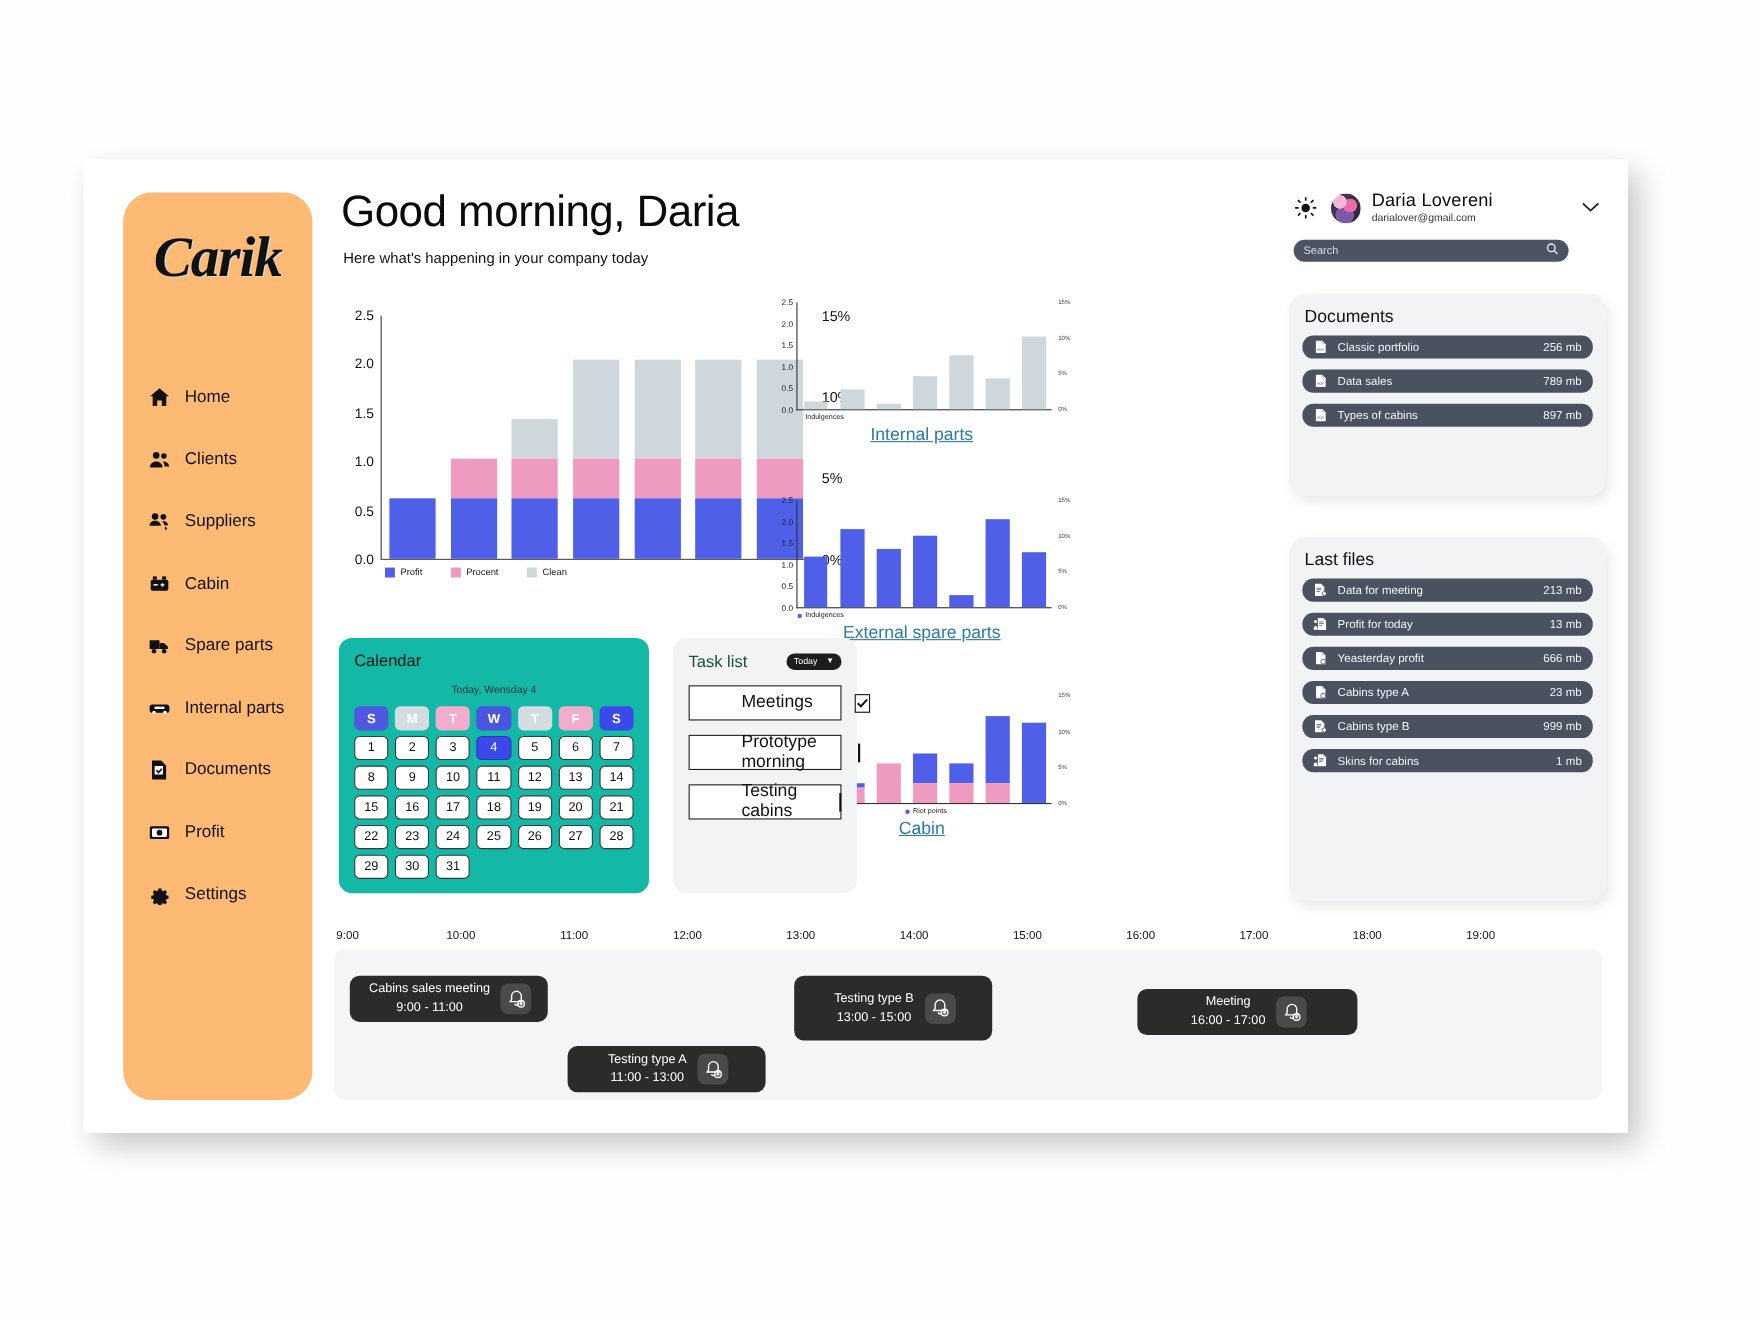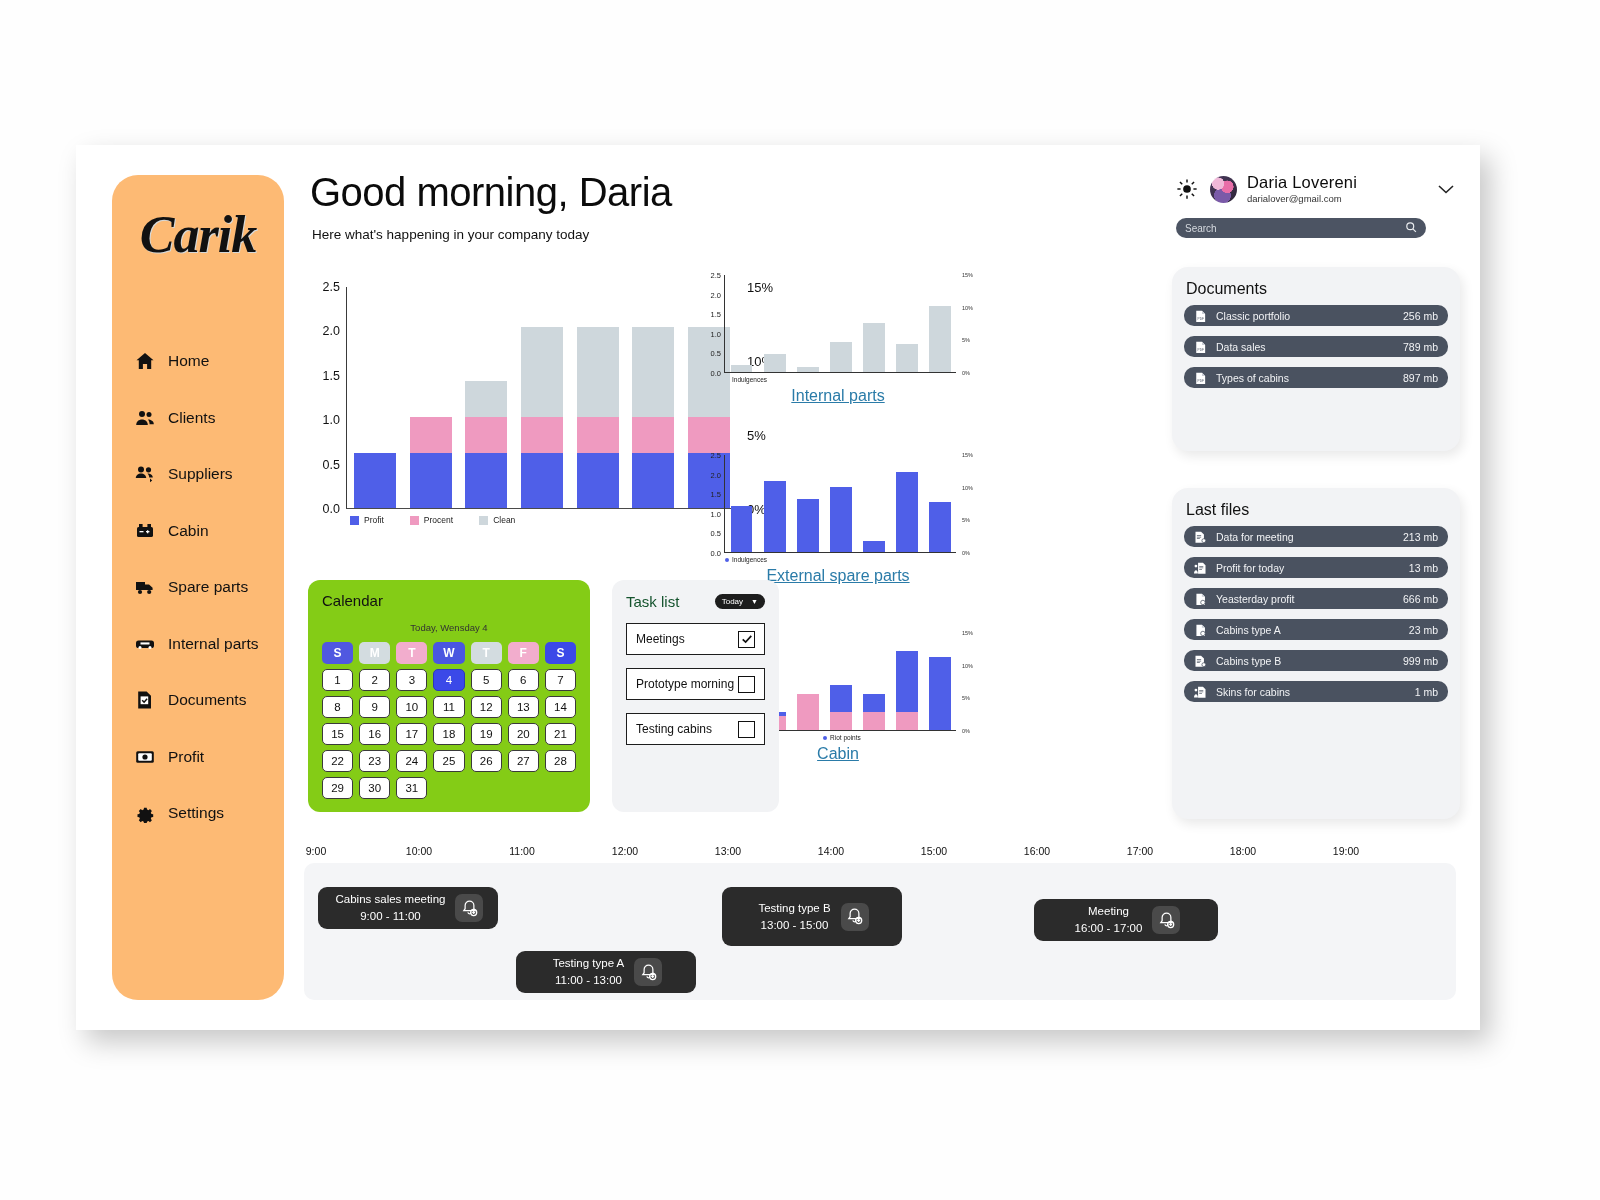--- a/index.html
+++ b/index.html
@@ -90,36 +90,36 @@
   .mini-bar { position: absolute; bottom: 0; display: flex; flex-direction: column-reverse; }
   .mini-legend { position: absolute; top: 113px; left: 27px; display: flex; gap: 56px; }
   .mini-lg { display: flex; align-items: center; gap: 3px; font-size: 6.5px; color: #222; }
   .mini-lg .dot { width: 4px; height: 4px; border-radius: 50%; }
   .mini-title {
     position: absolute; top: 124px; left: 0; width: 280px; text-align: center;
     font-size: 16px; color: #2a7ba8; text-decoration: underline; cursor: pointer;
   }
 
   
-  .calendar { position: absolute; left: 232px; top: 435px; width: 282px; height: 232px; background: #84cc16; border-radius: 12px; padding: 12px 14px; }
+  .calendar { position: absolute; left: 232px; top: 435px; width: 282px; height: 232px; background: #14b8a6; border-radius: 12px; padding: 12px 14px; }
   .cal-title { font-size: 15px; color: #111; }
   .cal-sub { font-size: 9.5px; color: #333; margin-top: 13px; text-align: center; }
   .cal-grid { display: grid; grid-template-columns: repeat(7, 1fr); gap: 5px 6px; margin-top: 9px; }
   .dow { height: 22px; border-radius: 5px; display: flex; align-items: center; justify-content: center; font-size: 12px; color: #fff; font-weight: 600; }
   .daycell { height: 22px; border-radius: 5px; border: 1.2px solid #3a3a3a; background: #fff; display: flex; align-items: center; justify-content: center; font-size: 11.5px; color: #111; cursor: pointer; }
   .daycell.sel { background: #3b49e8; color: #fff; border-color: #2c37b8; }
 
   
   .tasklist { position: absolute; left: 536px; top: 435px; width: 167px; height: 232px; background: #f2f3f5; border-radius: 12px; padding: 13px 14px; }
   .tl-head { display: flex; align-items: center; justify-content: space-between; }
   .tl-title { font-size: 15px; color: #14532d; }
   .tl-drop { background: #1d1d1d; color: #fff; border-radius: 9px; height: 15px; display: flex; align-items: center; gap: 8px; padding: 0 7px; font-size: 8px; cursor: pointer; }
   .tl-drop .caret { font-size: 7px; }
   .task { margin-top: 13px; height: 32px; border: 1.4px solid #1d1d1d; background: #fff; display: flex; align-items: center; justify-content: space-between; padding: 0 9px; }
-  .task span { font-size: 12px; color: #111; }
+  .task span { font-size: 16px; color: #111; margin-left: 38px; }
   .cbx { width: 17px; height: 17px; border: 1.4px solid #111; background: #fff; display: flex; align-items: center; justify-content: center; cursor: pointer; }
   .cbx svg { width: 12px; height: 12px; stroke: #111; fill: none; stroke-width: 2; }
 
   
   .panel { position: absolute; background: #f2f3f5; border-radius: 16px; box-shadow: 3px 5px 12px rgba(0,0,0,0.09); }
   .panel-title { font-size: 16px; color: #111; padding: 13px 0 7px 14px; }
   .frow { margin: 0 12px 10px 12px; height: 21px; background: #4a5260; border-radius: 10px; display: flex; align-items: center; padding: 0 10px; cursor: pointer; }
   .frow .fico { width: 13px; height: 13px; margin-right: 9px; flex: 0 0 13px; }
   .frow .fico svg { width: 13px; height: 13px; fill: #fff; }
   .fname { font-size: 10.5px; color: #f2f3f5; }
@@ -717,21 +717,21 @@
           <span class="bell">
             <svg viewBox="0 0 20 20">
               <path d="M10 2.2a4.6 4.6 0 00-4.6 4.6v3.4L4 12.2h12l-1.4-2v-3.4A4.6 4.6 0 0010 2.2z"></path>
               <path d="M8.4 14c0 .9.7 1.6 1.6 1.6s1.6-.7 1.6-1.6"></path>
               <circle cx="14.4" cy="14.2" r="3.2"></circle>
               <line x1="14.4" y1="12.6" x2="14.4" y2="15.8"></line>
               <line x1="12.8" y1="14.2" x2="16" y2="14.2"></line>
             </svg>
           </span>
         </div>
-        <div class="ev" style="left: 730px; top: 36px; width: 184px; height: 42px;">
+        <div class="ev" style="left: 730px; top: 36px; width: 200px; height: 42px;">
           <div class="ev-txt">
             <div class="ev-name">Meeting</div>
             <div class="ev-time">16:00 - 17:00</div>
           </div>
           <span class="bell">
             <svg viewBox="0 0 20 20">
               <path d="M10 2.2a4.6 4.6 0 00-4.6 4.6v3.4L4 12.2h12l-1.4-2v-3.4A4.6 4.6 0 0010 2.2z"></path>
               <path d="M8.4 14c0 .9.7 1.6 1.6 1.6s1.6-.7 1.6-1.6"></path>
               <circle cx="14.4" cy="14.2" r="3.2"></circle>
               <line x1="14.4" y1="12.6" x2="14.4" y2="15.8"></line>

